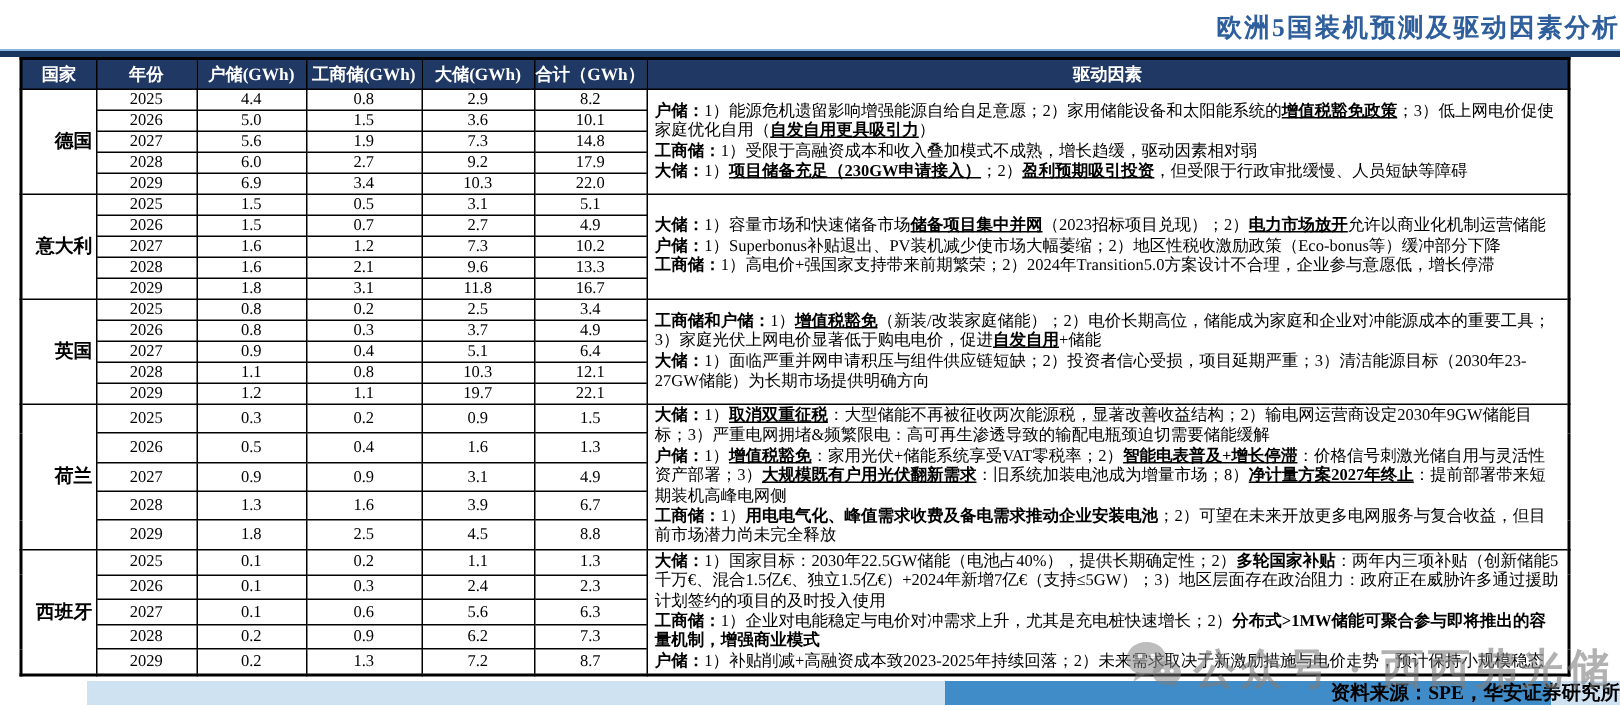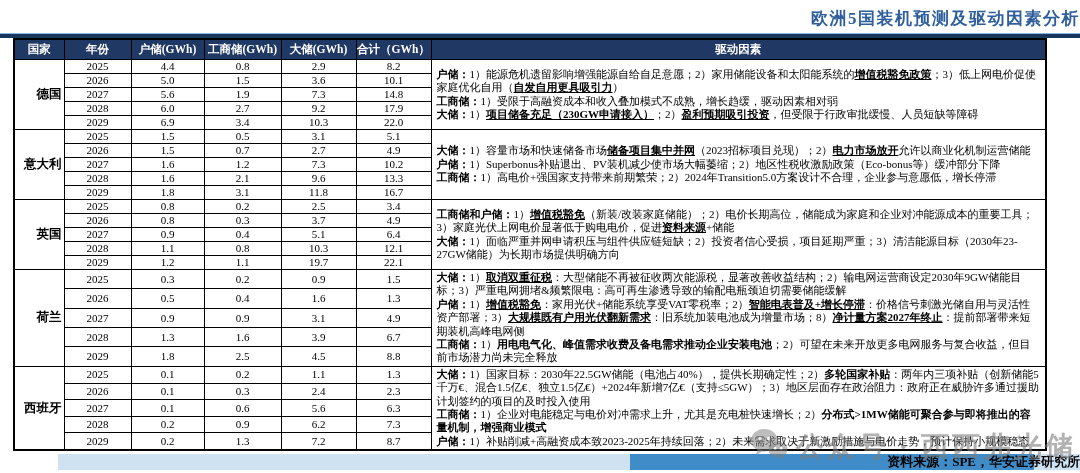--- a/index.html
+++ b/index.html
@@ -175,21 +175,21 @@
         <td class="num-cell">16.7</td>
       </tr>
       <tr>
         <td rowspan="5" class="country-cell">英国</td>
         <td class="num-cell">2025</td>
         <td class="num-cell">0.8</td>
         <td class="num-cell">0.2</td>
         <td class="num-cell">2.5</td>
         <td class="num-cell">3.4</td>
         <td rowspan="5" class="driver-cell">
-          <div class="driver-par"><span class="bd">工商储和户储：</span><span>1）</span><span class="bd ul">增值税豁免</span><span>（新装/改装家庭储能）；2）电价长期高位，储能成为家庭和企业对冲能源成本的重要工具；3）家庭光伏上网电价显著低于购电电价，促进</span><span class="bd ul">资料来源</span><span>+储能</span></div>
+          <div class="driver-par"><span class="bd">工商储和户储：</span><span>1）</span><span class="bd ul">增值税豁免</span><span>（新装/改装家庭储能）；2）电价长期高位，储能成为家庭和企业对冲能源成本的重要工具；3）家庭光伏上网电价显著低于购电电价，促进</span><span class="bd ul">自发自用</span><span>+储能</span></div>
           <div class="driver-par"><span class="bd">大储：</span><span>1）面临严重并网申请积压与组件供应链短缺；2）投资者信心受损，项目延期严重；3）清洁能源目标（2030年23-27GW储能）为长期市场提供明确方向</span></div>
         </td>
       </tr>
       <tr>
         <td class="num-cell">2026</td>
         <td class="num-cell">0.8</td>
         <td class="num-cell">0.3</td>
         <td class="num-cell">3.7</td>
         <td class="num-cell">4.9</td>
       </tr>

